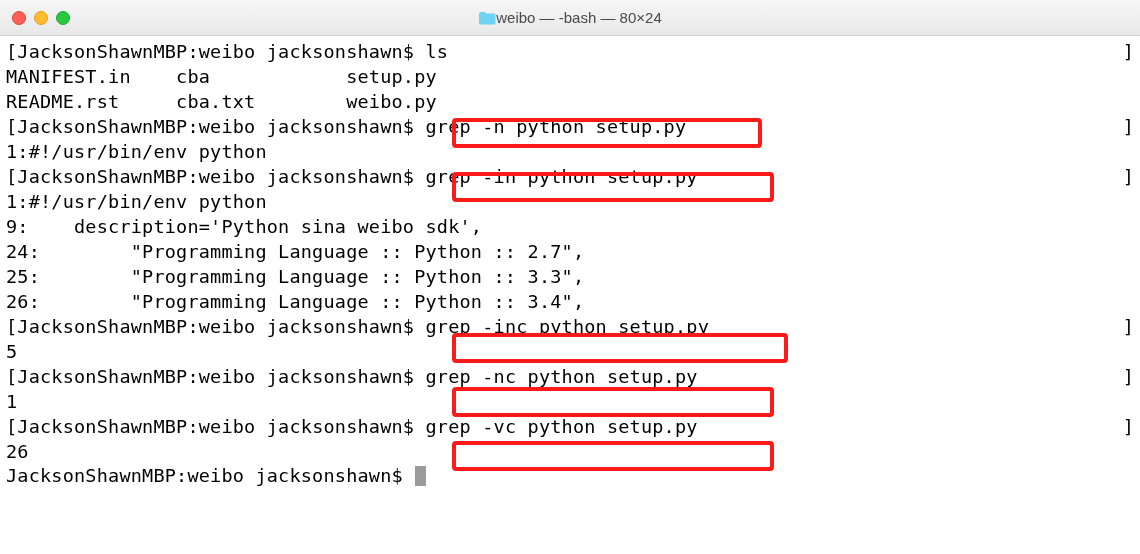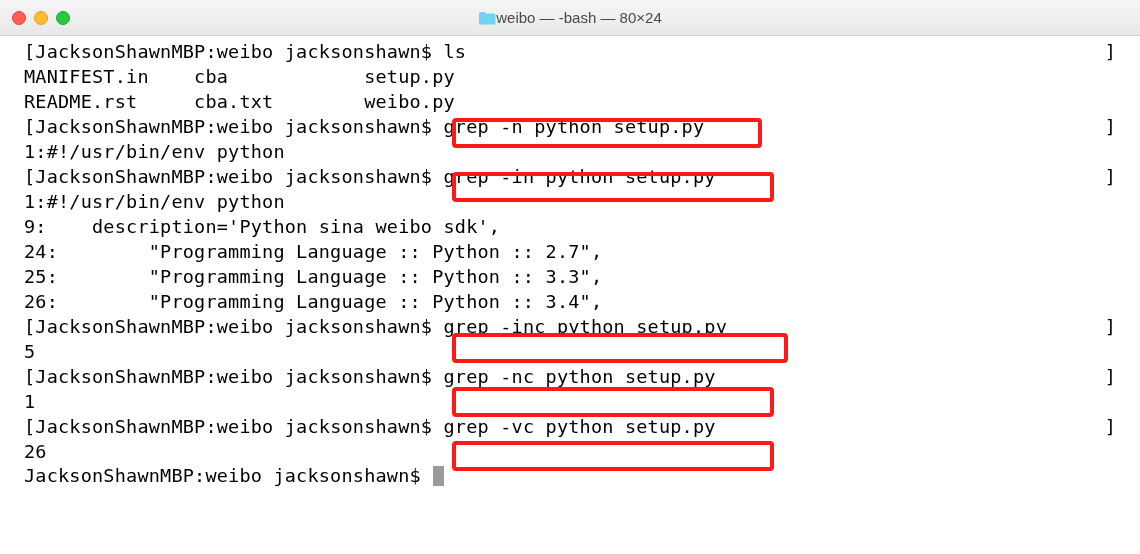--- a/index.html
+++ b/index.html
@@ -46,21 +46,21 @@
   }
   .folder-icon {
     width: 18px;
     height: 14px;
     display: inline-block;
     position: relative;
     vertical-align: middle;
   }
   .folder-icon svg { width: 18px; height: 14px; display: block; }
   .terminal {
-    padding: 4px 24px;
+    padding: 4px 6px;
     line-height: 1.35;
     white-space: pre;
     font-family: "Menlo", "Monaco", "Consolas", monospace;
     font-size: 18.5px;
     color: #000;
     letter-spacing: 0.2px;
     position: relative;
   }
   .line { display: block; }
   .cursor-block {

